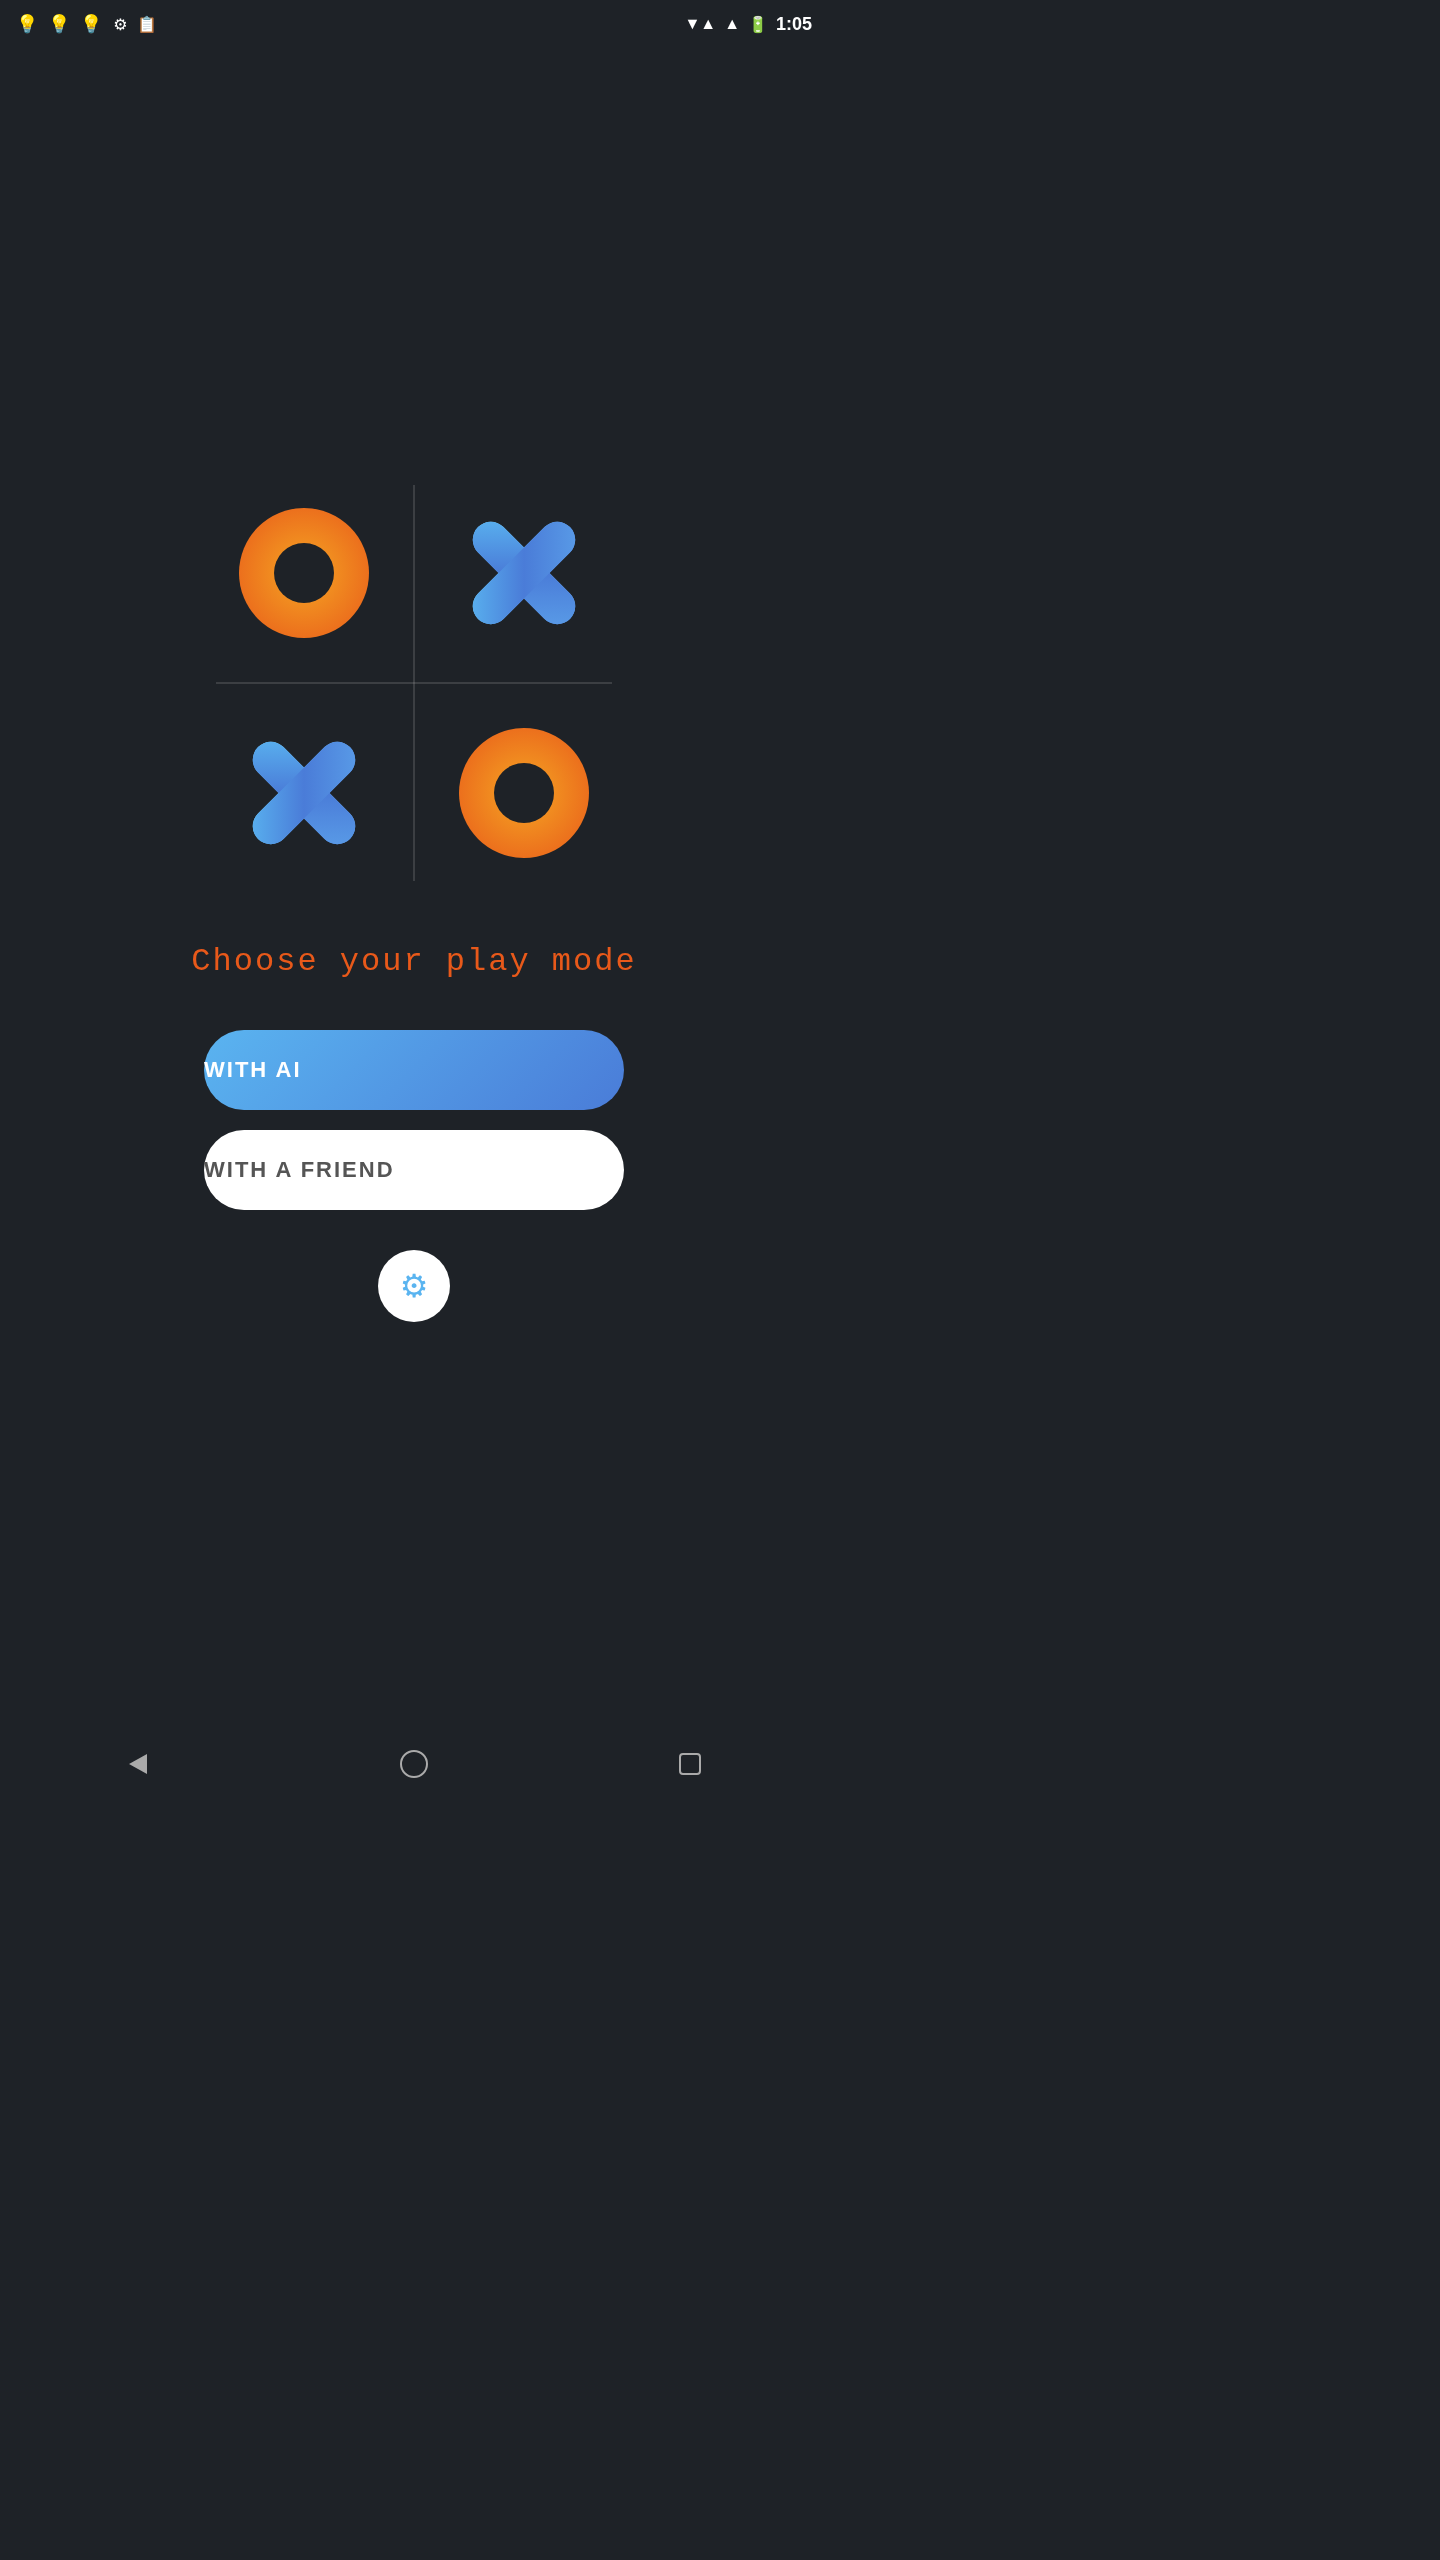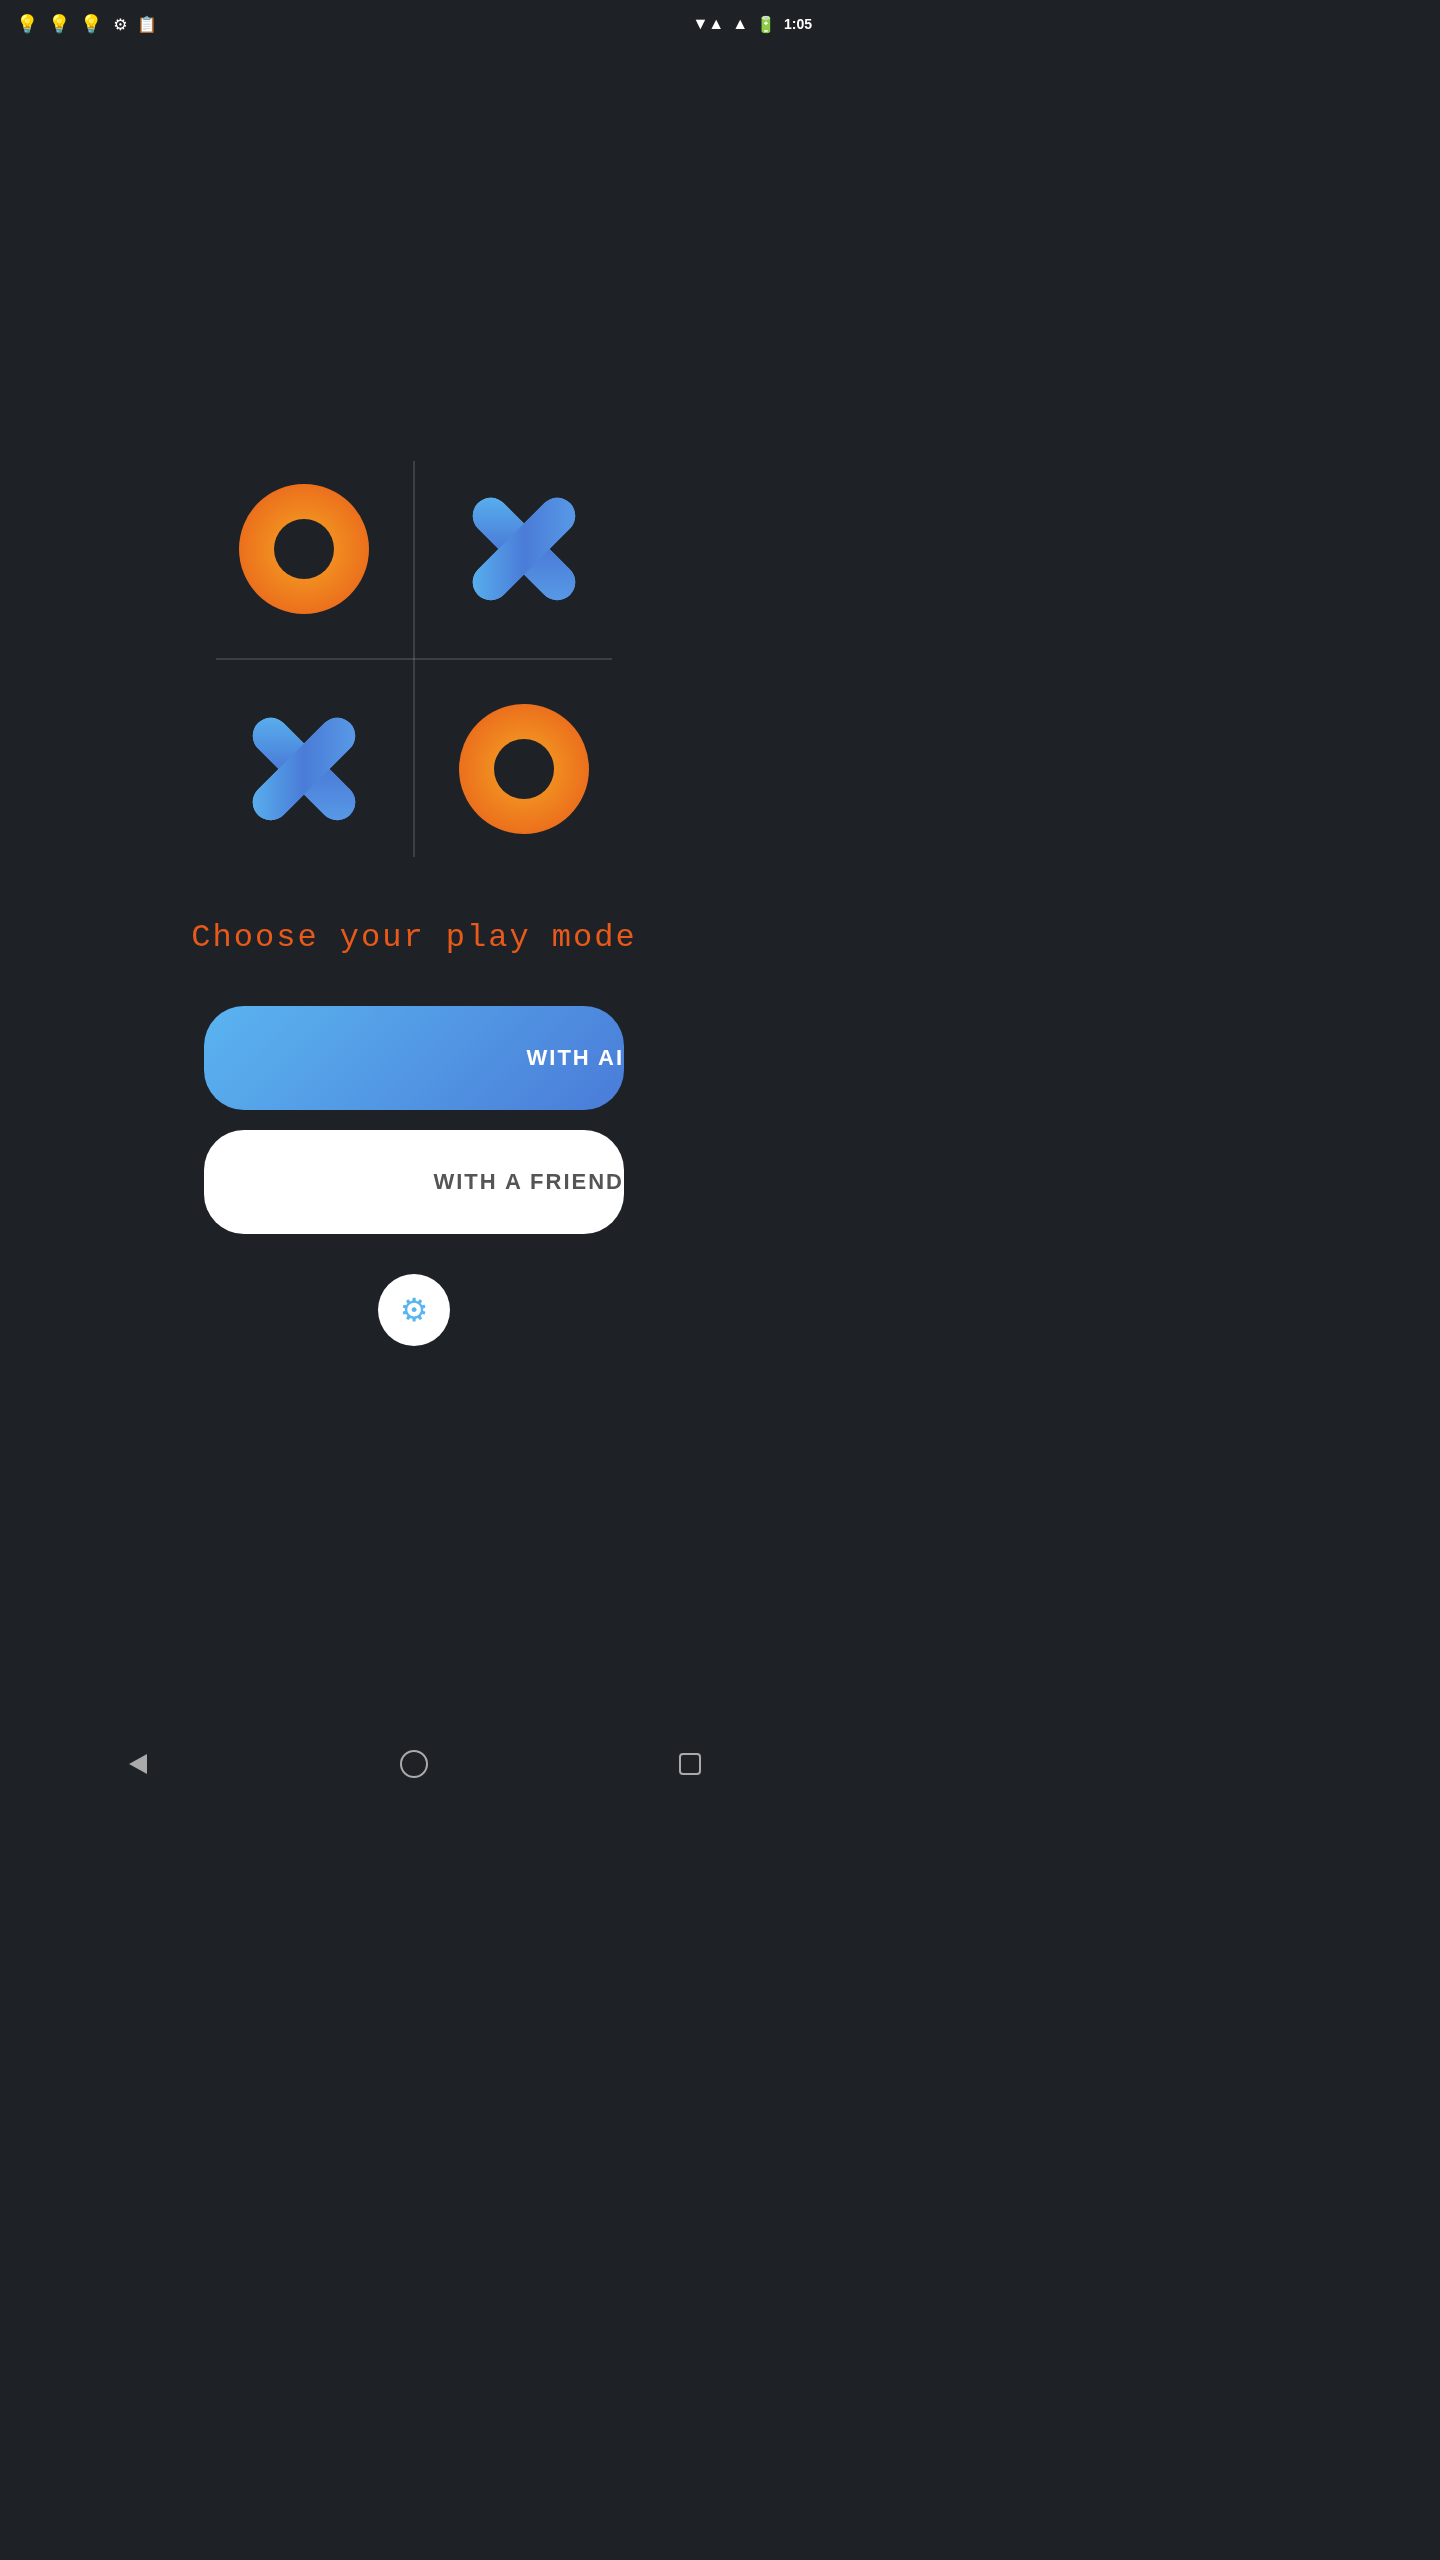--- a/index.html
+++ b/index.html
@@ -38,21 +38,21 @@
     }
 
     .status-bar-right {
       display: flex;
       align-items: center;
       gap: 8px;
     }
 
     .time-text {
       color: #ffffff;
-      font-size: 14px;
+      font-size: 18px;
       font-weight: bold;
     }
 
     
     .main-content {
       flex: 1;
       display: flex;
       flex-direction: column;
       align-items: center;
       justify-content: center;
@@ -170,30 +170,30 @@
     .buttons-container {
       display: flex;
       flex-direction: column;
       align-items: center;
       gap: 20px;
       width: 420px;
     }
 
     .btn {
       width: 100%;
-      height: 104px;
+      height: 80px;
       border-radius: 40px;
       border: none;
       font-size: 22px;
       font-weight: 600;
       letter-spacing: 2px;
       cursor: pointer;
       display: flex;
       align-items: center;
-      justify-content: flex-end;
+      justify-content: flex-start;
     }
 
     .btn-primary {
       background: linear-gradient(135deg, #5ab4f0, #4a7cd8);
       color: #ffffff;
     }
 
     .btn-secondary {
       background: #ffffff;
       color: #555555;

